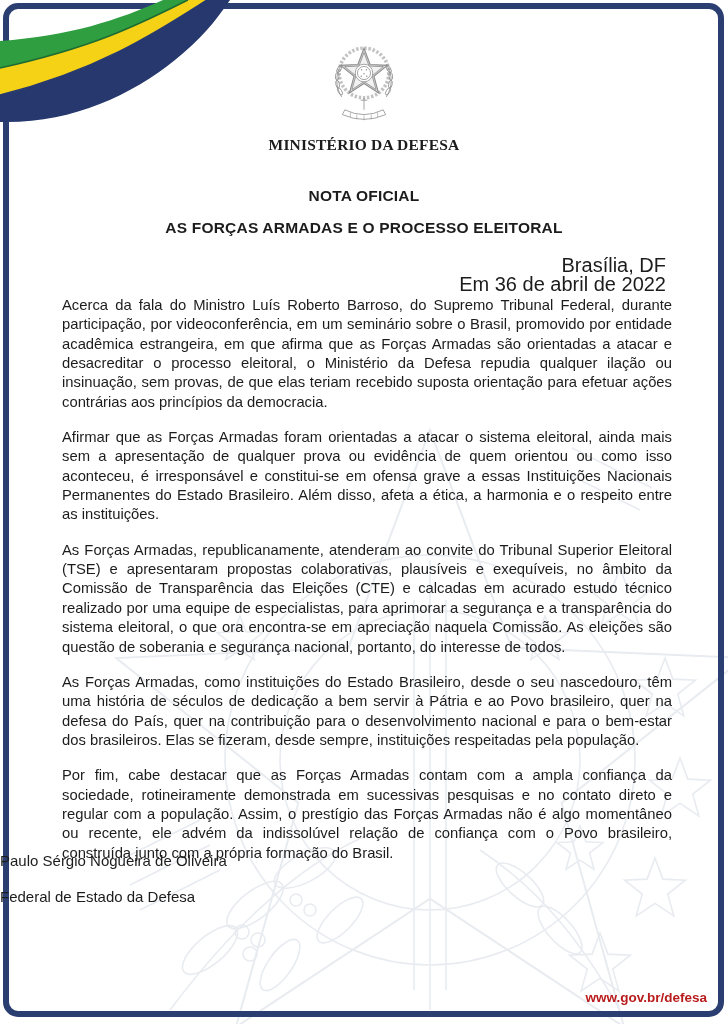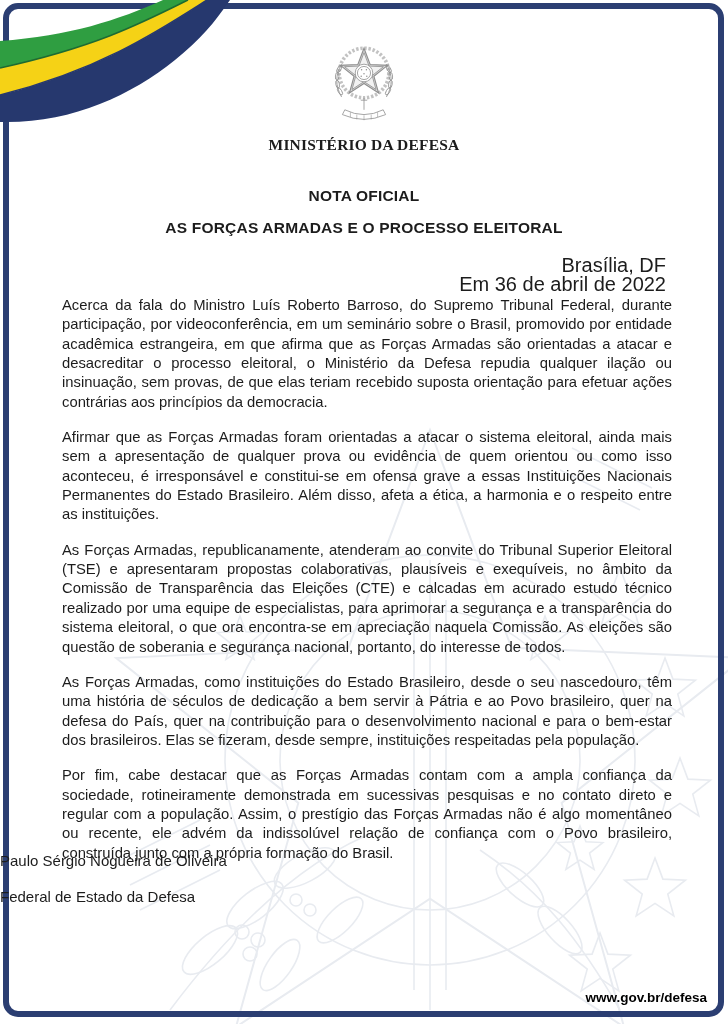--- a/index.html
+++ b/index.html
@@ -34,21 +34,21 @@
   .bodytext{
     position:absolute;top:296px;left:62px;width:610px;
     font-size:14.8px;line-height:19.35px;text-align:justify;
   }
   .bodytext p{margin:0 0 16px 0;}
   .sig{position:absolute;left:0;width:100%;text-align:left;font-size:15px;}
   .sig-name{top:852px;}
   .sig-role{top:888px;}
   .footer-url{
     position:absolute;right:21px;top:990px;
-    font-size:13.5px;font-weight:bold;color:#000000;
+    font-size:13.5px;font-weight:bold;color:#b91c1c;
   }
 </style>
 </head>
 <body>
 
 <svg class="watermark" viewBox="0 0 728 1024" xmlns="http://www.w3.org/2000/svg" aria-hidden="true">
   <defs>
     <path id="wm-star" d="M0,-10 L2.47,-3.4 L9.51,-3.09 L3.99,1.3 L5.88,8.09 L0,4.2 L-5.88,8.09 L-3.99,1.3 L-9.51,-3.09 L-2.47,-3.4 Z"></path>
   </defs>
   <g stroke="#e8ebf0" fill="none" stroke-width="1.6">

